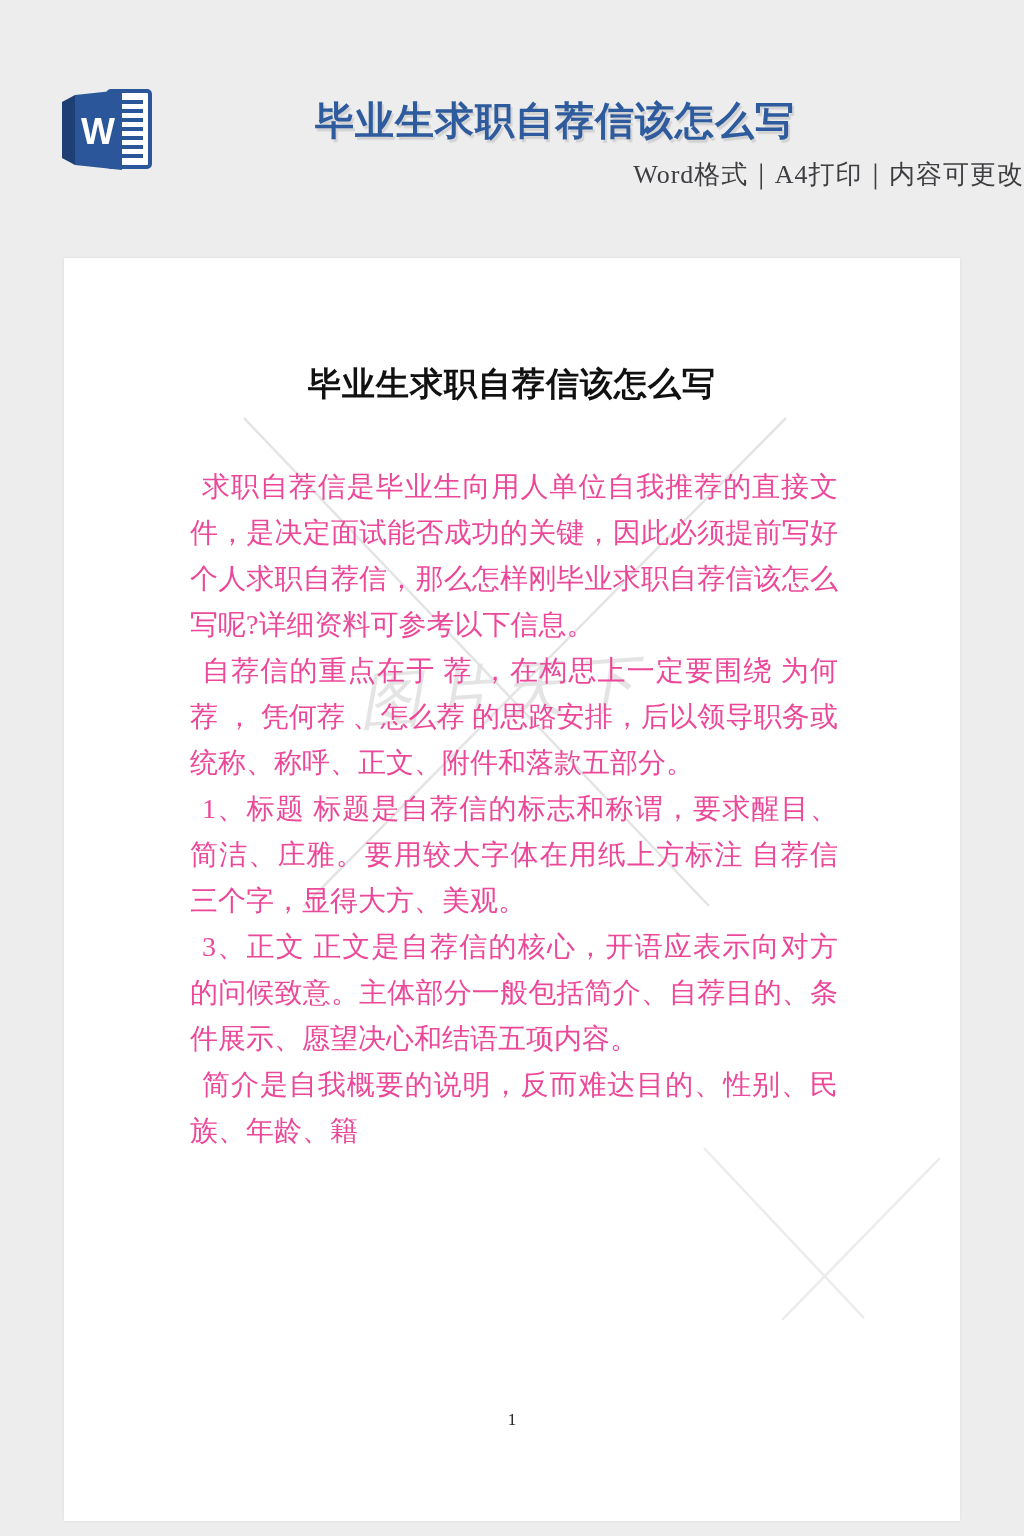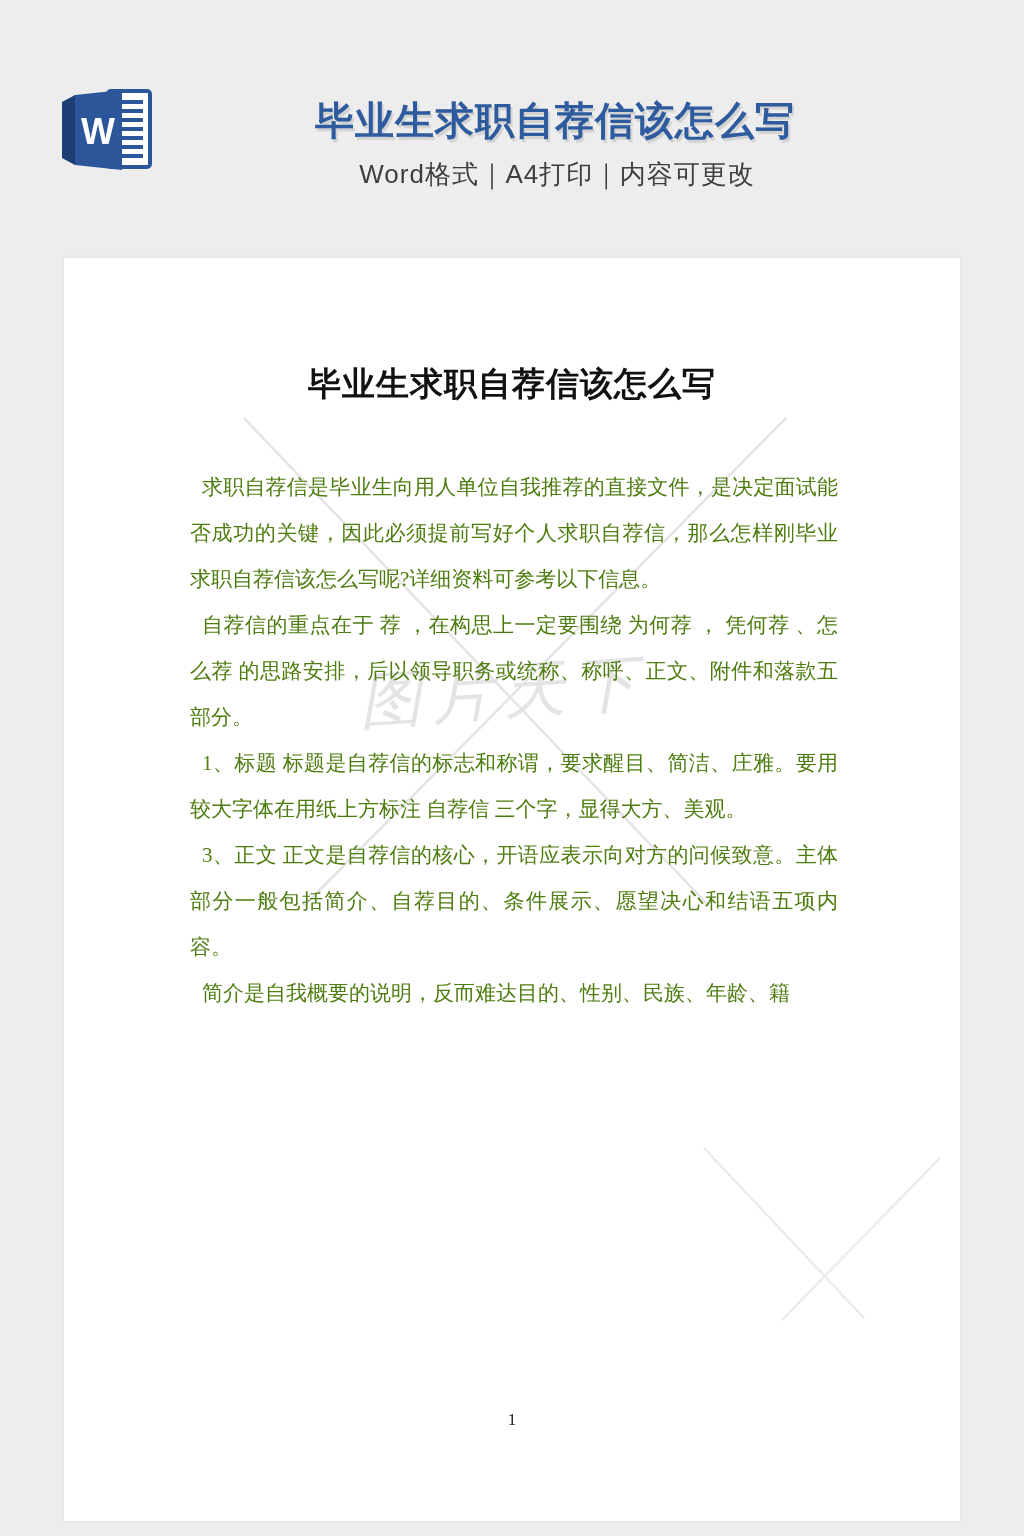--- a/index.html
+++ b/index.html
@@ -4,34 +4,34 @@
 <style>
   html,body{margin:0;padding:0;background:#ededed;}
   .stage{position:relative;width:1024px;height:1536px;background:#ededed;overflow:hidden;
          font-family:"Liberation Serif","DejaVu Serif",serif;}
   
   .word-icon{position:absolute;left:62px;top:88px;width:92px;height:84px;}
   .hdr-title{position:absolute;left:86px;top:94px;width:938px;text-align:center;
              font-family:"Liberation Sans","DejaVu Sans",sans-serif;
              font-size:39px;font-weight:bold;color:#2d5b9d;letter-spacing:1px;
              text-shadow:2px 3px 1px rgba(150,150,150,.30);}
-  .hdr-sub{position:absolute;left:90px;top:157px;width:934px;text-align:center;
-           font-family:Liberation Sans, sans-serif;
+  .hdr-sub{position:absolute;left:90px;top:157px;width:934px;text-align:right;
+           font-family:Liberation Serif, serif;
            font-size:26px;font-weight:500;color:#3e3e42;letter-spacing:1px;}
   
   .page{position:absolute;left:64px;top:258px;width:896px;height:1263px;background:#ffffff;
         box-shadow:0 0 3px rgba(0,0,0,.08);}
   .wm-lines{position:absolute;left:0;top:0;width:896px;height:1263px;pointer-events:none;}
   .wm-text{position:absolute;left:295px;top:392px;font-size:62px;color:#e0e0e0;opacity:.85;
            letter-spacing:10px;font-style:italic;transform:rotate(-4deg);
            font-family:"Liberation Serif","DejaVu Serif",serif;}
   .doc-title{position:absolute;left:0;right:0;top:104px;text-align:center;
              font-size:33px;font-weight:bold;color:#111111;letter-spacing:1px;}
   .doc-body{position:absolute;left:126px;right:122px;top:206px;
-            font-size:21px;line-height:46px;color:#4d7c0f;
+            font-size:28px;line-height:46px;color:#ec4899;
             text-align:justify;text-justify:inter-ideograph;}
   .doc-body p{margin:0;padding:0;text-indent:12px;}
   .page-num{position:absolute;left:0;right:0;top:1152px;text-align:center;
             font-size:17px;color:#222222;}
 </style>
 </head>
 <body>
 
 <div class="stage">
 

